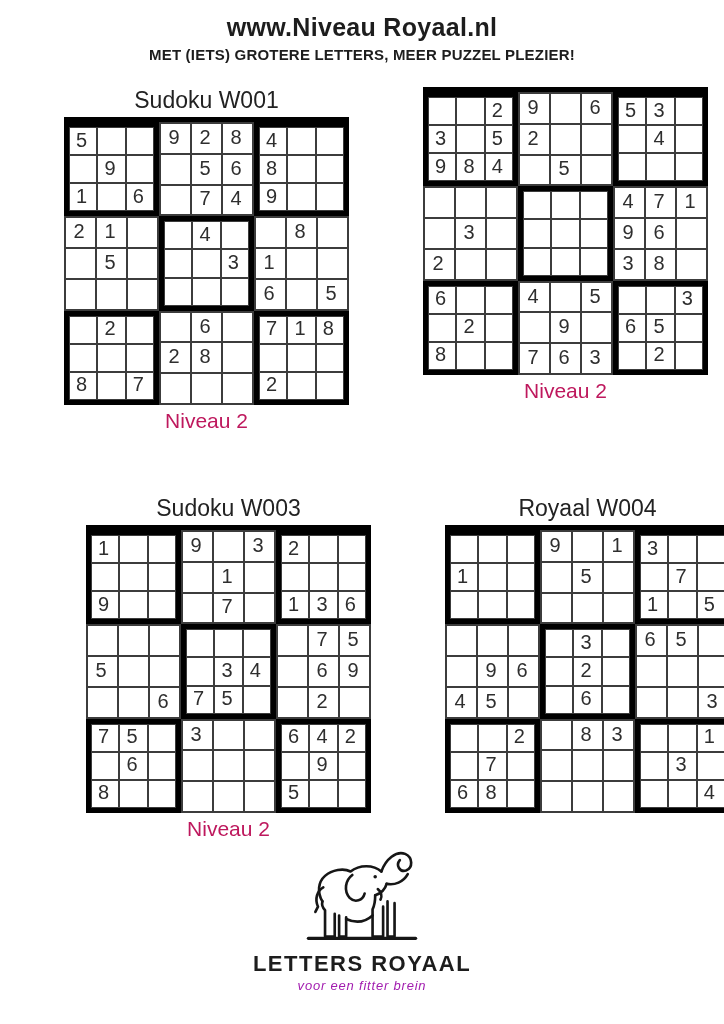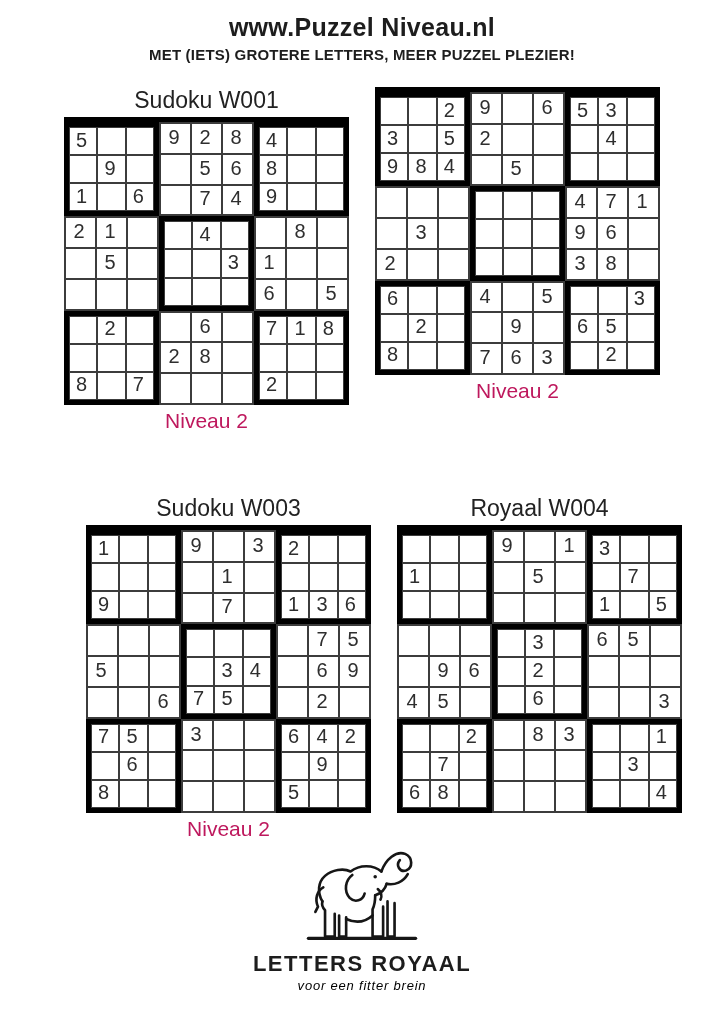--- a/index.html
+++ b/index.html
@@ -8,21 +8,21 @@
     width: 724px; height: 1024px; margin: 0 auto; overflow: hidden;
     font-family: "Liberation Sans", sans-serif; color: #1d1d1d;
   }
   .header { text-align: center; padding-top: 13px; }
   .site-title { font-size: 25px; font-weight: 700; letter-spacing: 0.3px; }
   .tagline { font-size: 15px; font-weight: 700; margin-top: 4px; letter-spacing: 0.2px; }
 
   .puzzle-row { display: flex; justify-content: center; gap: 26px; }
   .puzzle-row.first { margin-top: 24px; }
   .puzzle-row.second { margin-top: 62px; padding-left: 44px; }
-  .puzzle { width: 285px; }
+  .puzzle { width: 285px; margin-left: 48px; }
   .puzzle-title { text-align: center; font-size: 23px; margin-bottom: 3px; color: #222; }
   .level { text-align: center; font-size: 21px; margin-top: 4px; color: #be185d; }
 
   .sudoku-grid {
     width: 285px; height: 288px;
     border-top: 5px solid #000;
     display: grid;
     grid-template-columns: repeat(3, 1fr);
     grid-template-rows: repeat(3, 1fr);
   }
@@ -32,27 +32,27 @@
   .cell {
     border: 1px solid #3c3c3c;
     display: flex; align-items: center; justify-content: center;
     font-size: 20px; color: #2e2e2e;
     padding-right: 3px; padding-bottom: 2px;
   }
 
   .logo { text-align: center; margin-top: 4px; }
   .logo svg { display: block; margin: 0 auto; }
   .logo-name { font-size: 22px; font-weight: 700; letter-spacing: 1.5px; margin-top: 2px; }
-  .logo-tagline { font-size: 13px; font-style: italic; letter-spacing: 0.8px; margin-top: 1px; color: #000000; }
+  .logo-tagline { font-size: 13px; font-style: italic; letter-spacing: 0.8px; margin-top: 1px; color: #a21caf; }
 </style>
 </head>
 <body>
 
 <div class="header">
-  <div class="site-title">www.Puzzel Niveau.nl</div>
+  <div class="site-title">www.Niveau Royaal.nl</div>
   <div class="tagline">MET (IETS) GROTERE LETTERS, MEER PUZZEL PLEZIER!</div>
 </div>
 
 <div class="puzzle-row first">
   <div class="puzzle">
     <div class="puzzle-title">Sudoku W001</div>
     <div class="sudoku-grid">
         <div class="box thick">
           <div class="cell">5</div>
           <div class="cell"></div>

